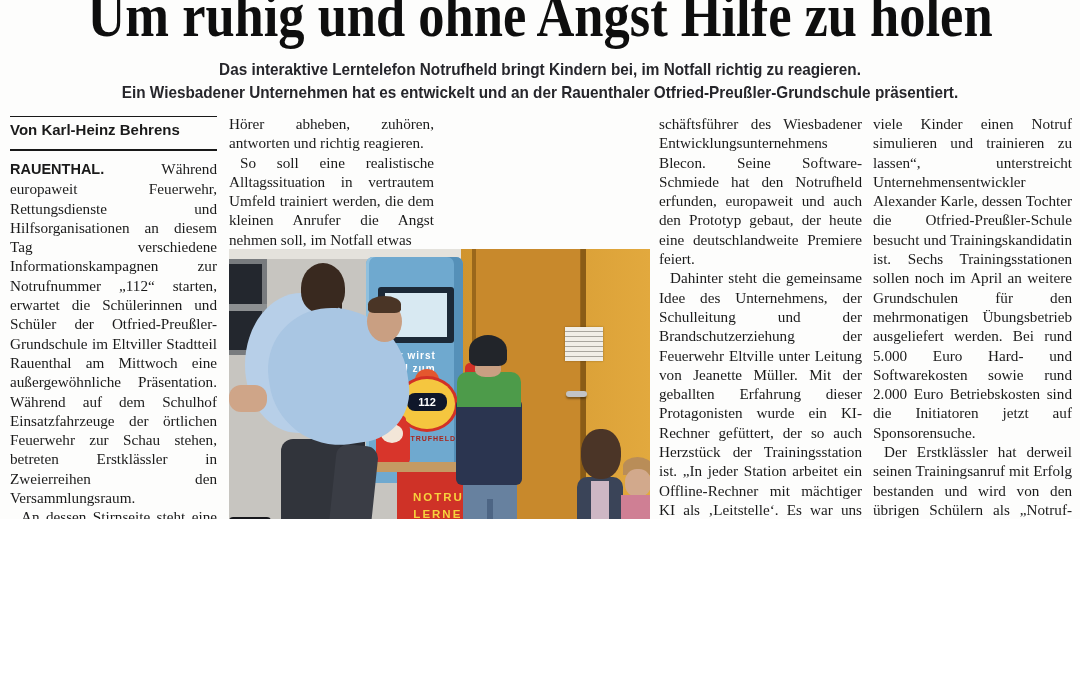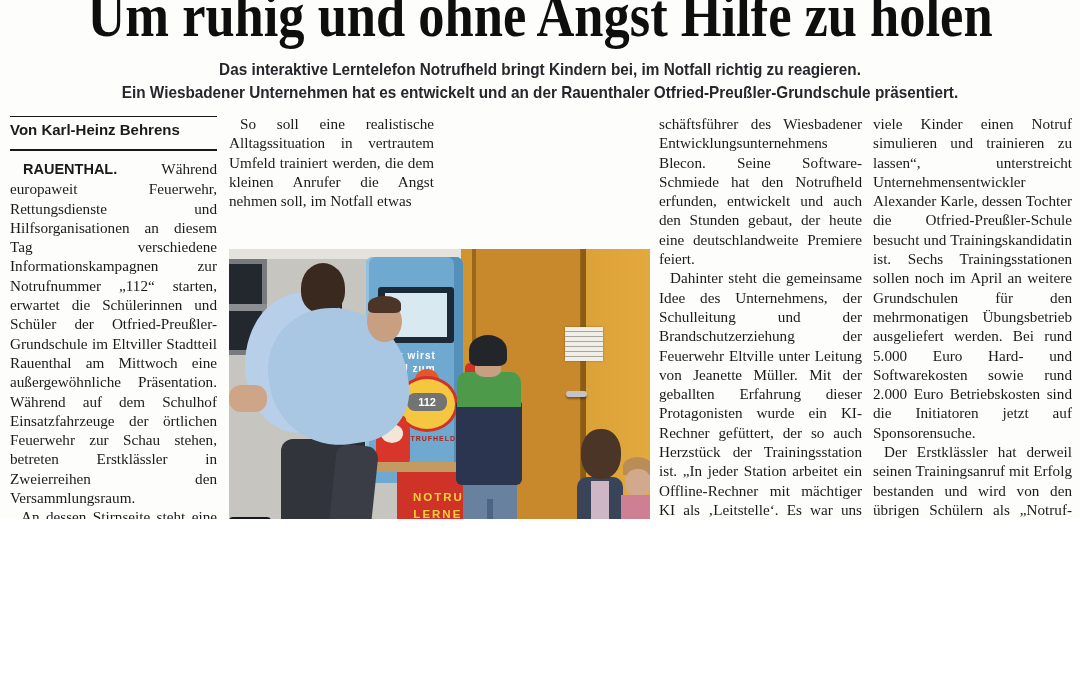--- a/index.html
+++ b/index.html
@@ -21,21 +21,21 @@
   #col1{left:10px;width:207px;}
   #col2{left:229px;width:205px;height:134px;}
   #col3{left:447px;width:202px;height:134px;}
   #col4{left:659px;width:203px;}
   #col5{left:873px;width:199px;}
   .col p{margin:0;}
   .col p.ind{text-indent:11px;}
   #byline{border-top:1px solid #191919;border-bottom:2px solid #191919;padding:4px 0 11px;
           margin:2px 0 8px;font-family:"Liberation Sans",sans-serif;font-weight:700;font-size:15px;
           text-align:left;line-height:17px;}
-  .lead{font-family:"Liberation Sans",sans-serif;font-weight:700;font-size:14.5px;margin-left:13px;}
+  .lead{font-family:"Liberation Sans",sans-serif;font-weight:700;font-size:14.5px;}
   .subhead{font-family:"Liberation Sans",sans-serif;font-weight:700;font-size:16.5px;line-height:20px;
            text-align:left;margin:11px 0 7px;color:#141414;}
 
   
   #photo{left:229px;top:249px;width:421px;height:404px;overflow:hidden;background:#c7c5c0;}
   #caption{left:229px;top:656px;width:440px;font-family:"Liberation Sans",sans-serif;font-weight:700;
            font-size:15.5px;color:#141414;white-space:nowrap;}
 
   
   .ceiling{left:0;top:0;width:240px;height:10px;background:#e4e2dc;}
@@ -57,21 +57,21 @@
 
   
   .kioskTop{left:137px;top:8px;width:97px;height:226px;background:#6fa9cf;border-radius:7px 7px 0 0;
             box-shadow:inset -9px 0 0 #5590b8,inset 3px 0 0 #8fc0de;}
   .kScreen{left:149px;top:38px;width:76px;height:56px;background:#1c2937;border-radius:3px;}
   .kScreen::after{content:"";position:absolute;left:7px;top:6px;width:62px;height:44px;background:#d8e9f2;}
   .kTag{left:138px;top:100px;width:94px;text-align:center;color:#fff;font-family:"Liberation Sans",sans-serif;
         font-weight:700;font-size:10px;line-height:13px;letter-spacing:1px;}
   .badgeRing{left:170px;top:130px;width:56px;height:50px;background:#f5c63f;border-radius:50%;box-shadow:0 0 0 3px #d23126;}
   .badgeHero{left:186px;top:120px;width:24px;height:22px;background:#e4572e;border-radius:50% 50% 30% 30%;}
-  .badge112{left:178px;top:144px;width:40px;height:18px;background:#737373;border-radius:8px;color:#fff;
+  .badge112{left:178px;top:144px;width:40px;height:18px;background:#0f172a;border-radius:8px;color:#fff;
             font-family:"Liberation Sans",sans-serif;font-weight:700;font-size:11px;text-align:center;line-height:18px;}
   .badgeLabel{left:150px;top:186px;width:96px;text-align:center;color:#a8251c;font-family:"Liberation Sans",sans-serif;
             font-weight:700;font-size:7px;letter-spacing:1px;}
   .plushBody{left:147px;top:170px;width:34px;height:46px;background:#d8352b;border-radius:10px 10px 6px 6px;}
   .plushFace{left:152px;top:175px;width:22px;height:19px;background:#f3e6d8;border-radius:50%;}
   .plushCap{left:149px;top:164px;width:28px;height:13px;background:#d8352b;border-radius:50% 50% 10% 10%;}
   .shelf{left:139px;top:213px;width:102px;height:10px;background:#c49a63;border-radius:2px;}
   .kioskBase{left:168px;top:223px;width:92px;height:115px;background:#cf3227;box-shadow:inset -10px 0 0 #b22a1f;}
   .kBaseText{left:168px;top:240px;width:92px;text-align:center;color:#f7d23e;font-family:"Liberation Sans",sans-serif;
              font-weight:700;font-size:11.5px;line-height:17px;letter-spacing:2px;}
@@ -131,26 +131,27 @@
   <div class="abs deckline" id="deck1">Das interaktive Lerntelefon Notrufheld bringt Kindern bei, im Notfall richtig zu reagieren.</div>
   <div class="abs deckline" id="deck2">Ein Wiesbadener Unternehmen hat es entwickelt und an der Rauenthaler Otfried-Preußler-Grundschule präsentiert.</div>
 
   <div class="abs col" id="col1">
     <div id="byline">Von Karl-Heinz Behrens</div>
     <p><span class="lead">RAUENTHAL.</span> <span>Während europaweit Feuerwehr, Rettungsdienste und Hilfsorganisationen an diesem Tag verschiedene Informationskampagnen zur Notrufnummer „112“ starten, erwartet die Schülerinnen und Schüler der Otfried-Preußler-Grundschule im Eltviller Stadtteil Rauenthal am Mittwoch eine außergewöhnliche Präsentation. Während auf dem Schulhof Einsatzfahrzeuge der örtlichen Feuerwehr zur Schau stehen, betreten Erstklässler in Zweierreihen den Versammlungsraum.</span></p>
     <p class="ind">An dessen Stirnseite steht eine bunte Info-Station mit rotem Tasten-Telefon. Eine Comicfigur, die an Superman erinnert, ziert das Ensemble. Ihr Name: Notrufheld. Was es damit auf sich hat, erläutern Schulleiterin Verena Engelmann-Mehl und das Entwicklerteam dieser Station den neugierigen Kleinen. „Der Notrufheld ist eine mobile Trainingsstation, über die Ihr den Notruf mit einem echten Telefon üben könnt.“ Das las-</p>
   </div>
 
   <div class="abs col" id="col2">
+    <p>Hörer abheben, zuhören, antworten und richtig reagieren.</p>
     <p class="ind">So soll eine realistische Alltagssituation in vertrautem Umfeld trainiert werden, die dem kleinen Anrufer die Angst nehmen soll, im Notfall etwas</p>
   </div>
 
 
   <div class="abs col" id="col4">
-    <p>schäftsführer des Wiesbadener Entwicklungsunternehmens Blecon. Seine Software-Schmiede hat den Notrufheld erfunden, entwickelt und auch den Stunden gebaut, der heute eine deutschlandweite Premiere feiert.</p>
+    <p>schäftsführer des Wiesbadener Entwicklungsunternehmens Blecon. Seine Software-Schmiede hat den Notrufheld erfunden, europaweit und auch den Prototyp gebaut, der heute eine deutschlandweite Premiere feiert.</p>
     <p class="ind">Dahinter steht die gemeinsame Idee des Unternehmens, der Schulleitung und der Brandschutzerziehung der Feuerwehr Eltville unter Leitung von Jeanette Müller. Mit der geballten Erfahrung dieser Protagonisten wurde ein KI-Rechner gefüttert, der so auch Herzstück der Trainingsstation ist. „In jeder Station arbeitet ein Offline-Rechner mit mächtiger KI als ‚Leitstelle‘. Es war uns wichtig, dass die Kinder keine Daten hinterlassen und wir so absolut datenschutzkonform agieren“, erläutert Bleser. „Mit unserem interaktiven Lerntelefon können die Kleinen schnell lernen, wie man im Notfall richtig Hilfe holt – ruhig, sicher und ohne</p>
   </div>
 
   <div class="abs col" id="col5">
     <p>viele Kinder einen Notruf simulieren und trainieren zu lassen“, unterstreicht Unternehmensentwickler Alexander Karle, dessen Tochter die Otfried-Preußler-Schule besucht und Trainingskandidatin ist. Sechs Trainingsstationen sollen noch im April an weitere Grundschulen für den mehrmonatigen Übungsbetrieb ausgeliefert werden. Bei rund 5.000 Euro Hard- und Softwarekosten sowie rund 2.000 Euro Betriebskosten sind die Initiatoren jetzt auf Sponsorensuche.</p>
     <p class="ind">Der Erstklässler hat derweil seinen Trainingsanruf mit Erfolg bestanden und wird von den übrigen Schülern als „Notruf-Held“ mit Applaus gefeiert. Damit auch alles realistisch daherkommt, betätigt Feuerwehrmann Thorsten Klar eine mobile, ohrenbetäubende Notfallsirene. Von draußen ertönen Martinshörner und Feuerwehrmann Alex Plank stürzt spektakulär in voller Montur mit Atemschutz und C-Rohr in den Raum. Das ist Teil der an der Schule üblichen Brandschutzerziehung. In einem besseren</p>
   </div>
 
   <div class="abs" id="photo">
     <div class="abs ceiling"></div>

